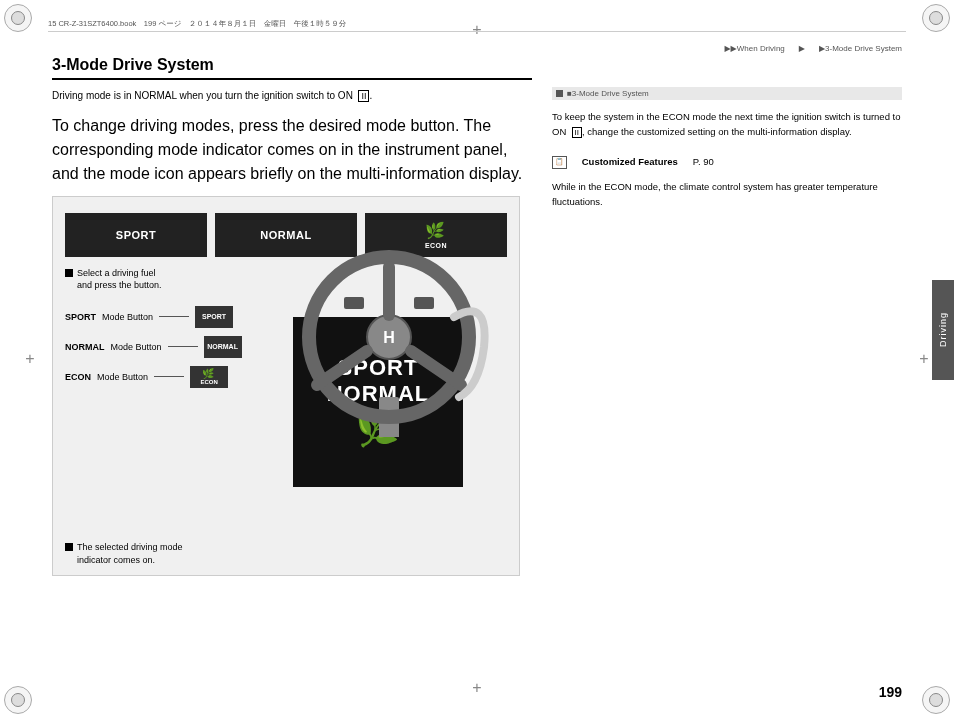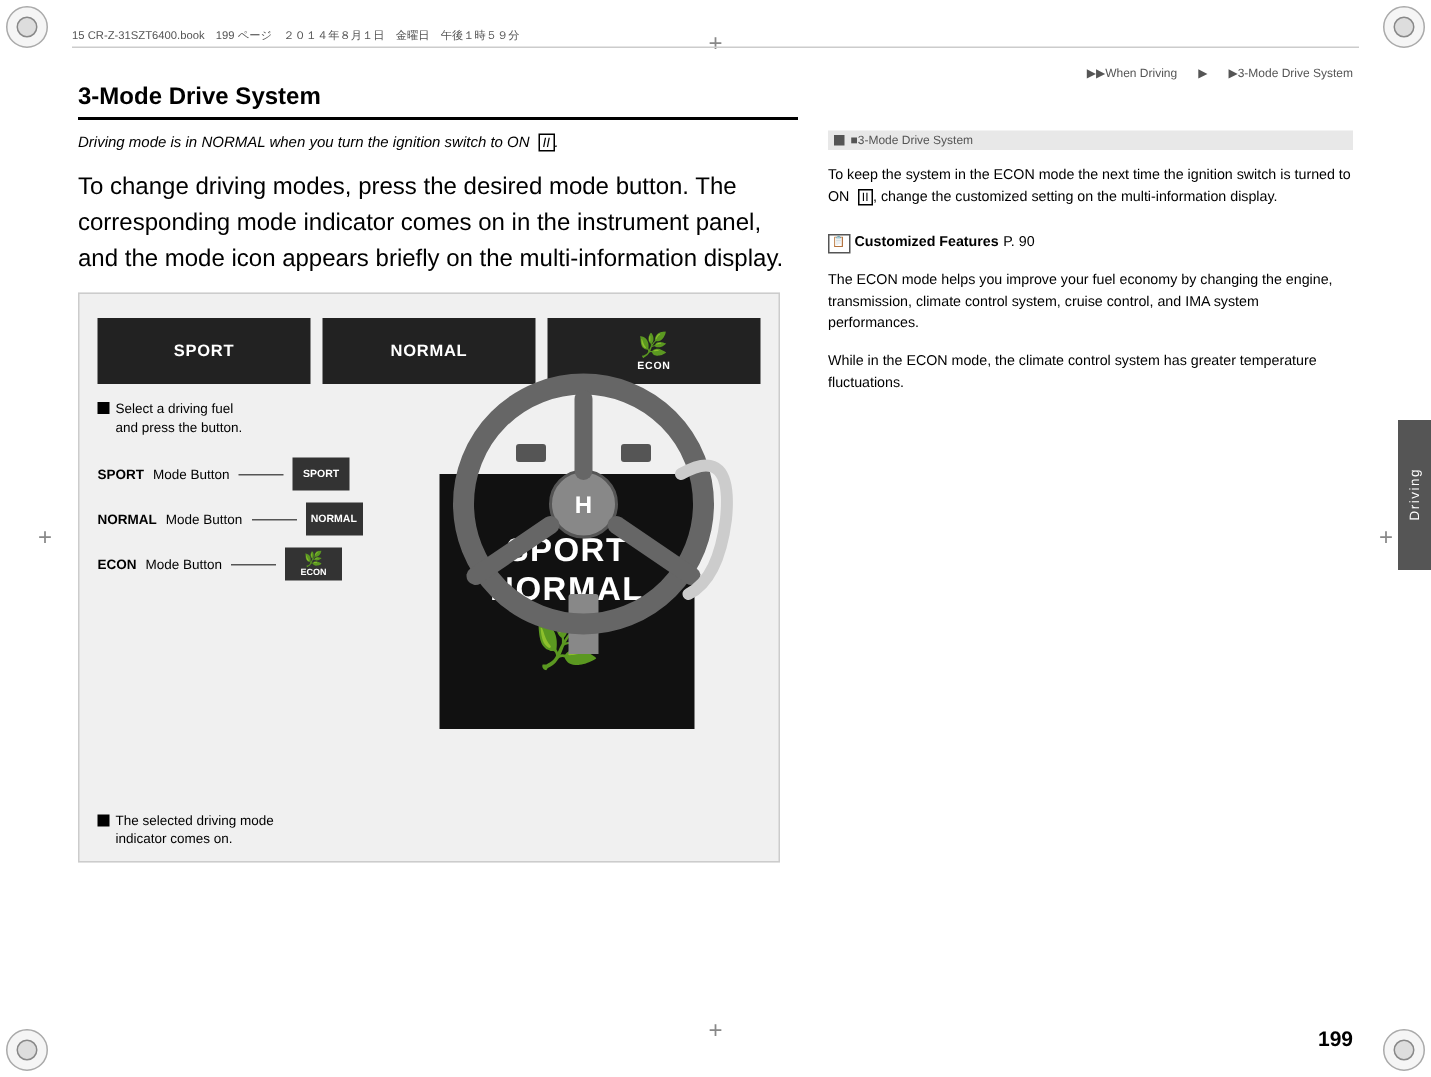--- a/index.html
+++ b/index.html
@@ -116,21 +116,20 @@
       font-weight: bold;
       border-bottom: 2px solid #000;
       padding-bottom: 4px;
       margin-bottom: 8px;
     }
 
     .intro-text {
       font-size: 10px;
       line-height: 1.5;
       margin-bottom: 10px;
-      font-style: italic;
     }
 
     .body-text {
       font-size: 16px;
       line-height: 1.5;
       margin-bottom: 10px;
     }
 
     
     .image-box {
@@ -427,28 +426,27 @@
 
   <div class="right-col">
 
     <div class="right-header">
       <div class="right-header-square"></div>
       <span>■3-Mode Drive System</span>
     </div>
 
     <div class="right-body-text">
       To keep the system in the ECON mode the next time the ignition switch is turned to ON &nbsp;<span style="border:1px solid #000;padding:0 2px;font-size:8px;">II</span>, change the customized setting on the multi-information display.<br><br>
-      <span style="display:inline-flex;align-items:center;gap:3px;">
+      <span style="display:inline-flex;align-items:center;gap:15px;">
         <span style="border:1px solid #555;padding:0 2px;font-size:7px;">📋</span>
         <span class="customized-link">Customized Features</span>
         <span>P. 90</span>
       </span>
     </div>
 
-    <div class="right-body-text">The ECON mode helps you improve your fuel economy by changing the engine, transmission, climate control system, cruise control, and IMA system performances.</div>
 
     <div class="right-body-text">While in the ECON mode, the climate control system has greater temperature fluctuations.</div>
 
   </div>
 
 </div>
 
 <div class="page-number">199</div>
 
 </body></html>

